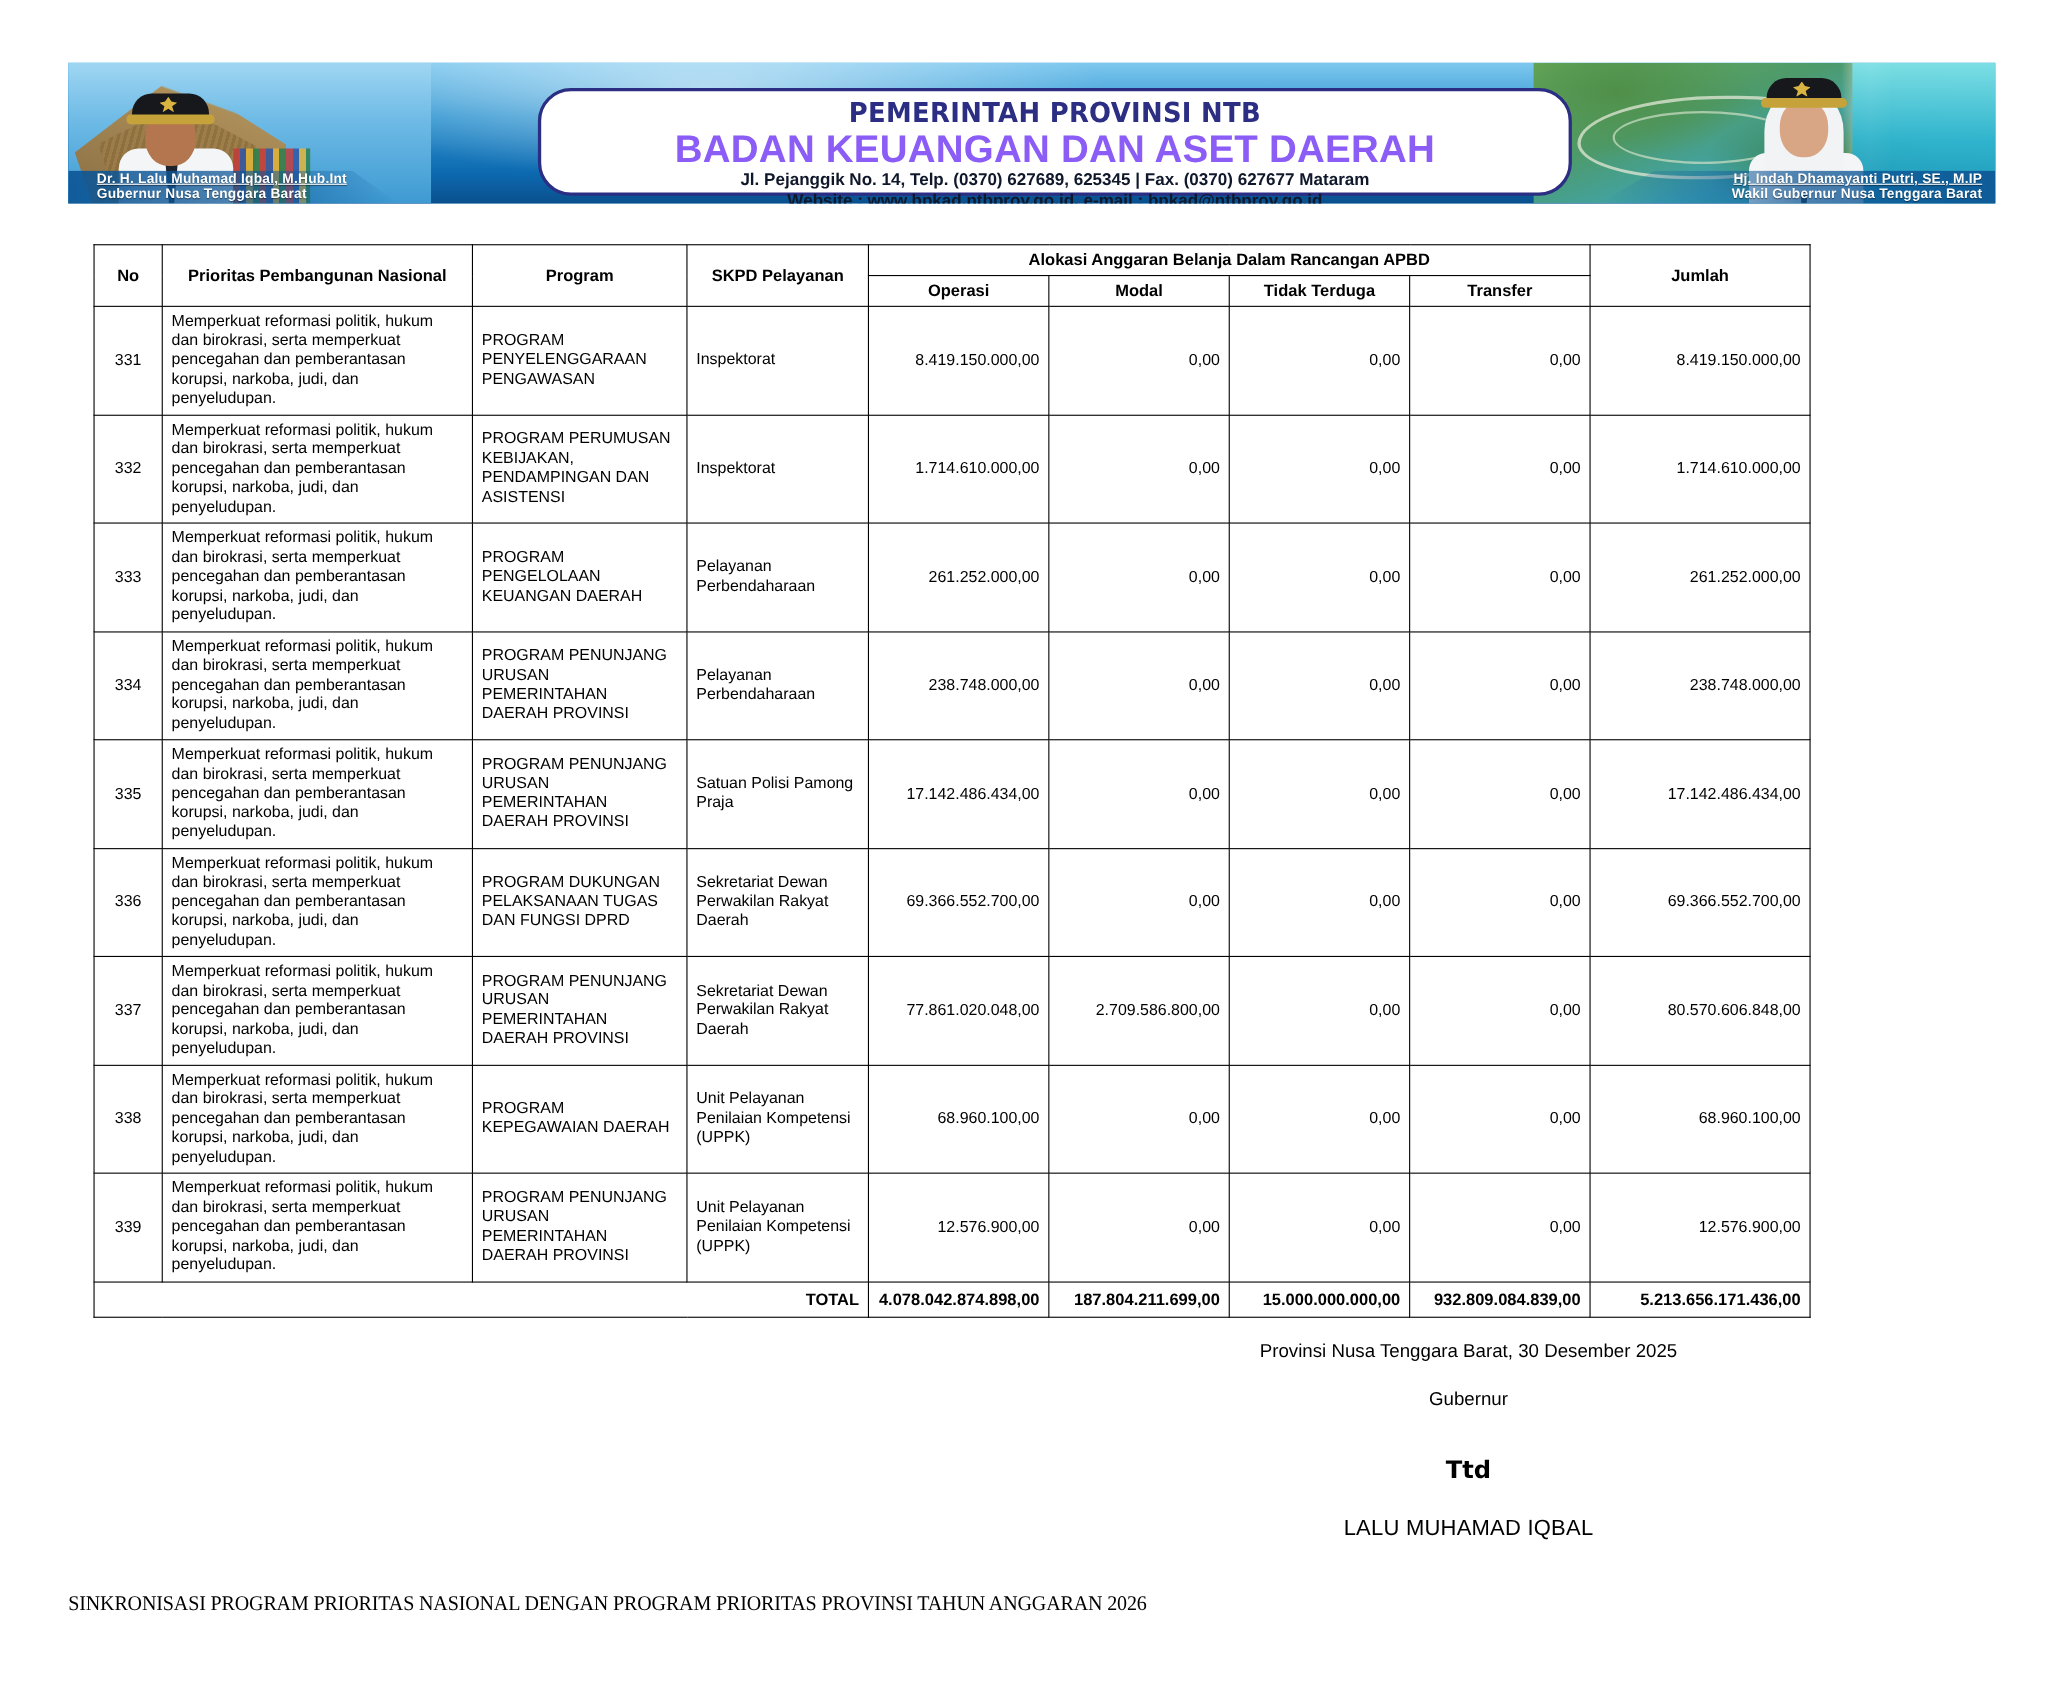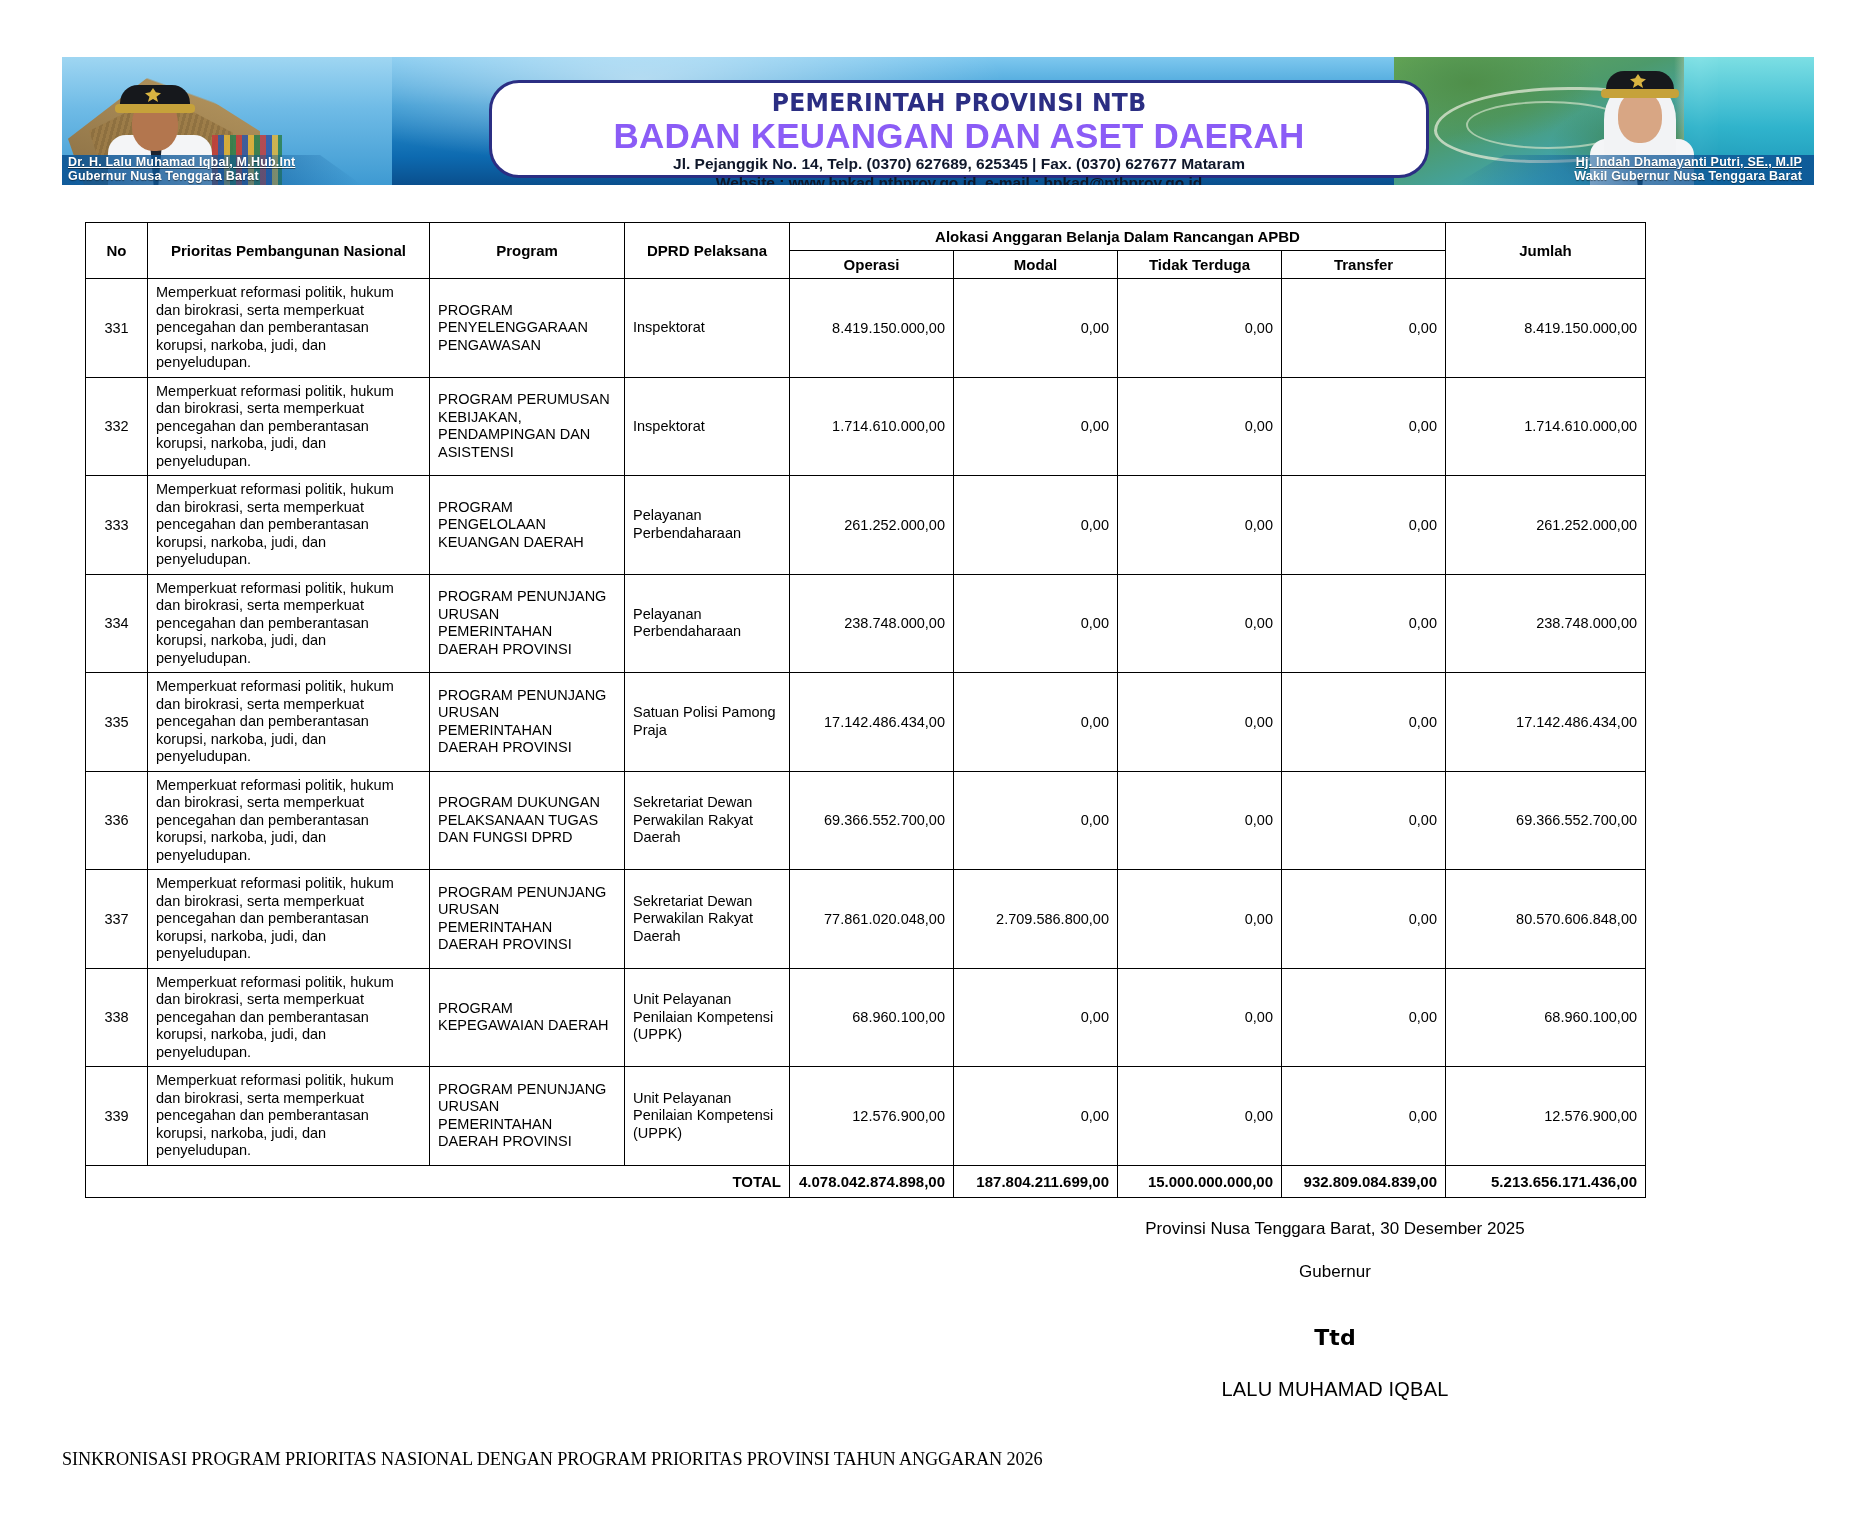--- a/index.html
+++ b/index.html
@@ -272,21 +272,21 @@
     bottom: 2px;
     color: #ffffff;
     font-family: "Liberation Sans", sans-serif;
     font-weight: bold;
     font-size: 12.5px;
     line-height: 14px;
     letter-spacing: .2px;
     text-shadow: 0 1px 1px rgba(0,0,0,.45);
   }
   .name-ribbon .nm { text-decoration: underline; }
-  .ribbon-left { left: 6px; text-align: left; }
+  .ribbon-left { left: 26px; text-align: left; }
   .ribbon-right { right: 12px; text-align: right; }
   .ribbon-bg-left {
     position: absolute;
     left: 0; bottom: 0;
     width: 300px; height: 30px;
     background: linear-gradient(90deg, rgba(13,86,150,.92), rgba(13,86,150,.72), rgba(13,86,150,0));
     clip-path: polygon(0 0, 86% 0, 100% 100%, 0 100%);
   }
   .ribbon-bg-right {
     position: absolute;
@@ -439,21 +439,21 @@
         <col style="width:164px">
         <col style="width:164px">
         <col style="width:164px">
         <col style="width:200px">
     </colgroup>
     <thead>
       <tr>
         <th rowspan="2">No</th>
         <th rowspan="2">Prioritas Pembangunan Nasional</th>
         <th rowspan="2">Program</th>
-        <th rowspan="2">DPRD Pelaksana</th>
+        <th rowspan="2">SKPD Pelayanan</th>
         <th colspan="4">Alokasi Anggaran Belanja Dalam Rancangan APBD</th>
         <th rowspan="2">Jumlah</th>
       </tr>
       <tr>
         <th>Operasi</th>
         <th>Modal</th>
         <th>Tidak Terduga</th>
         <th>Transfer</th>
       </tr>
     </thead>

